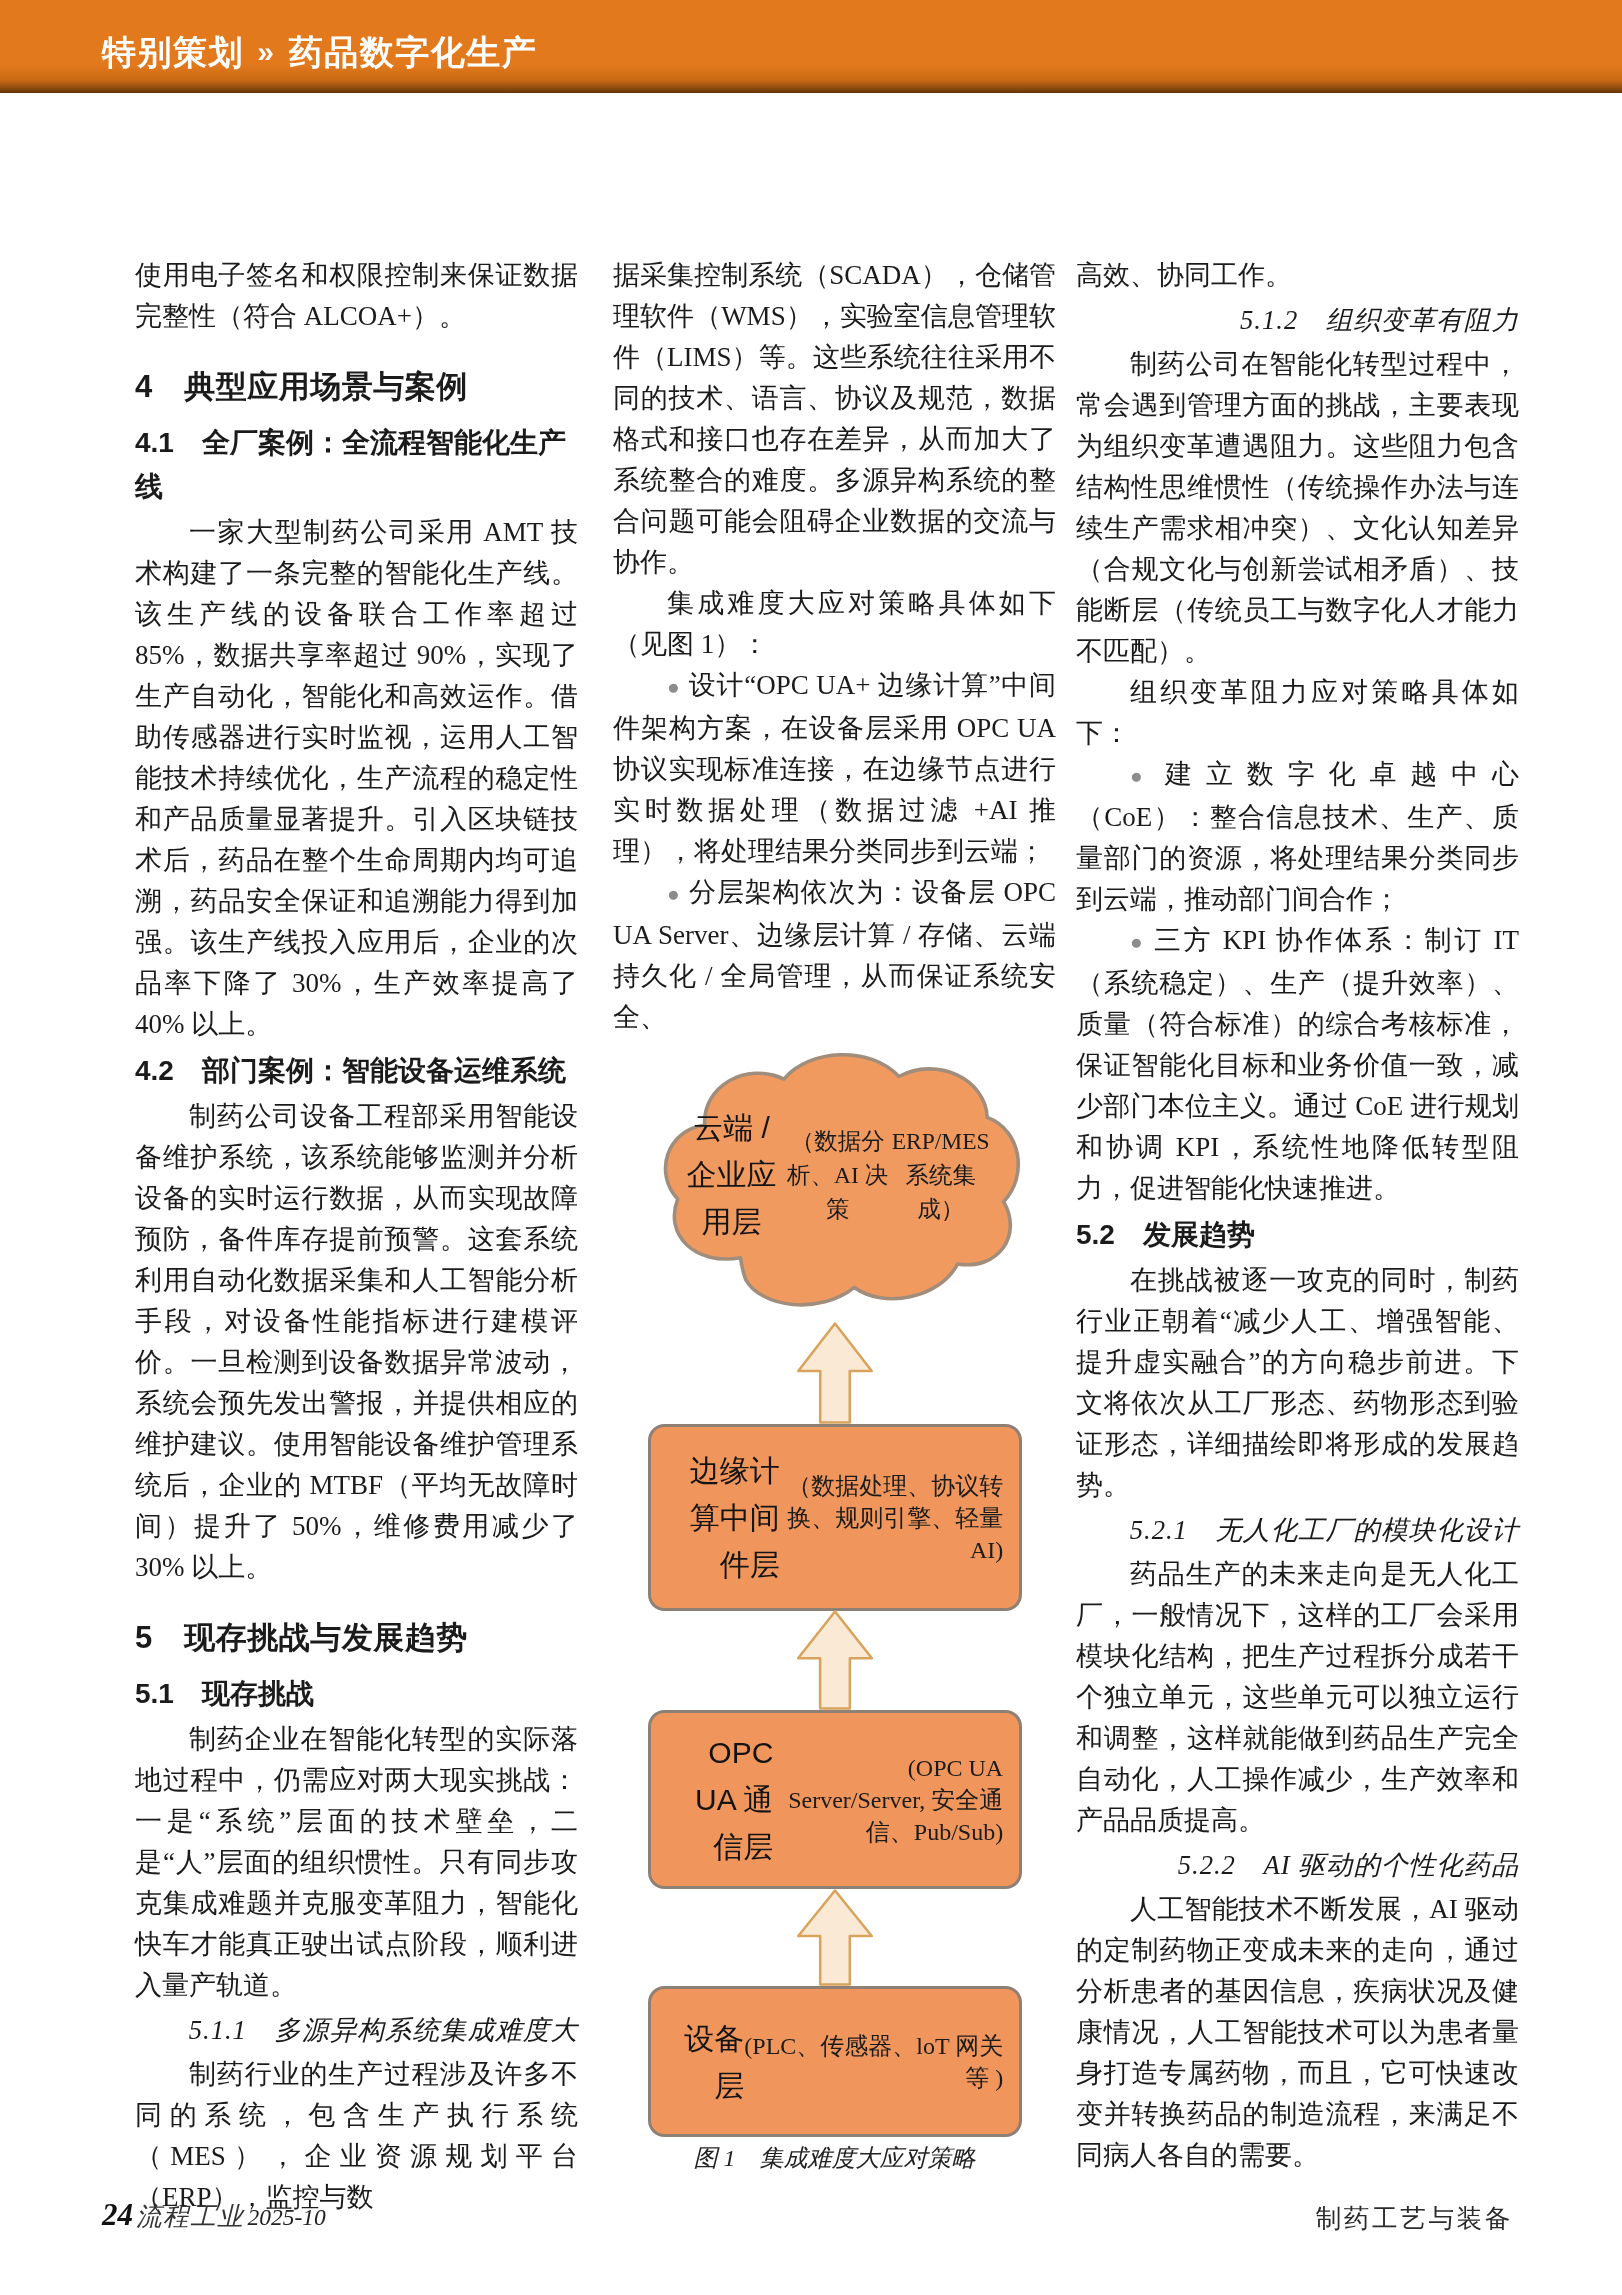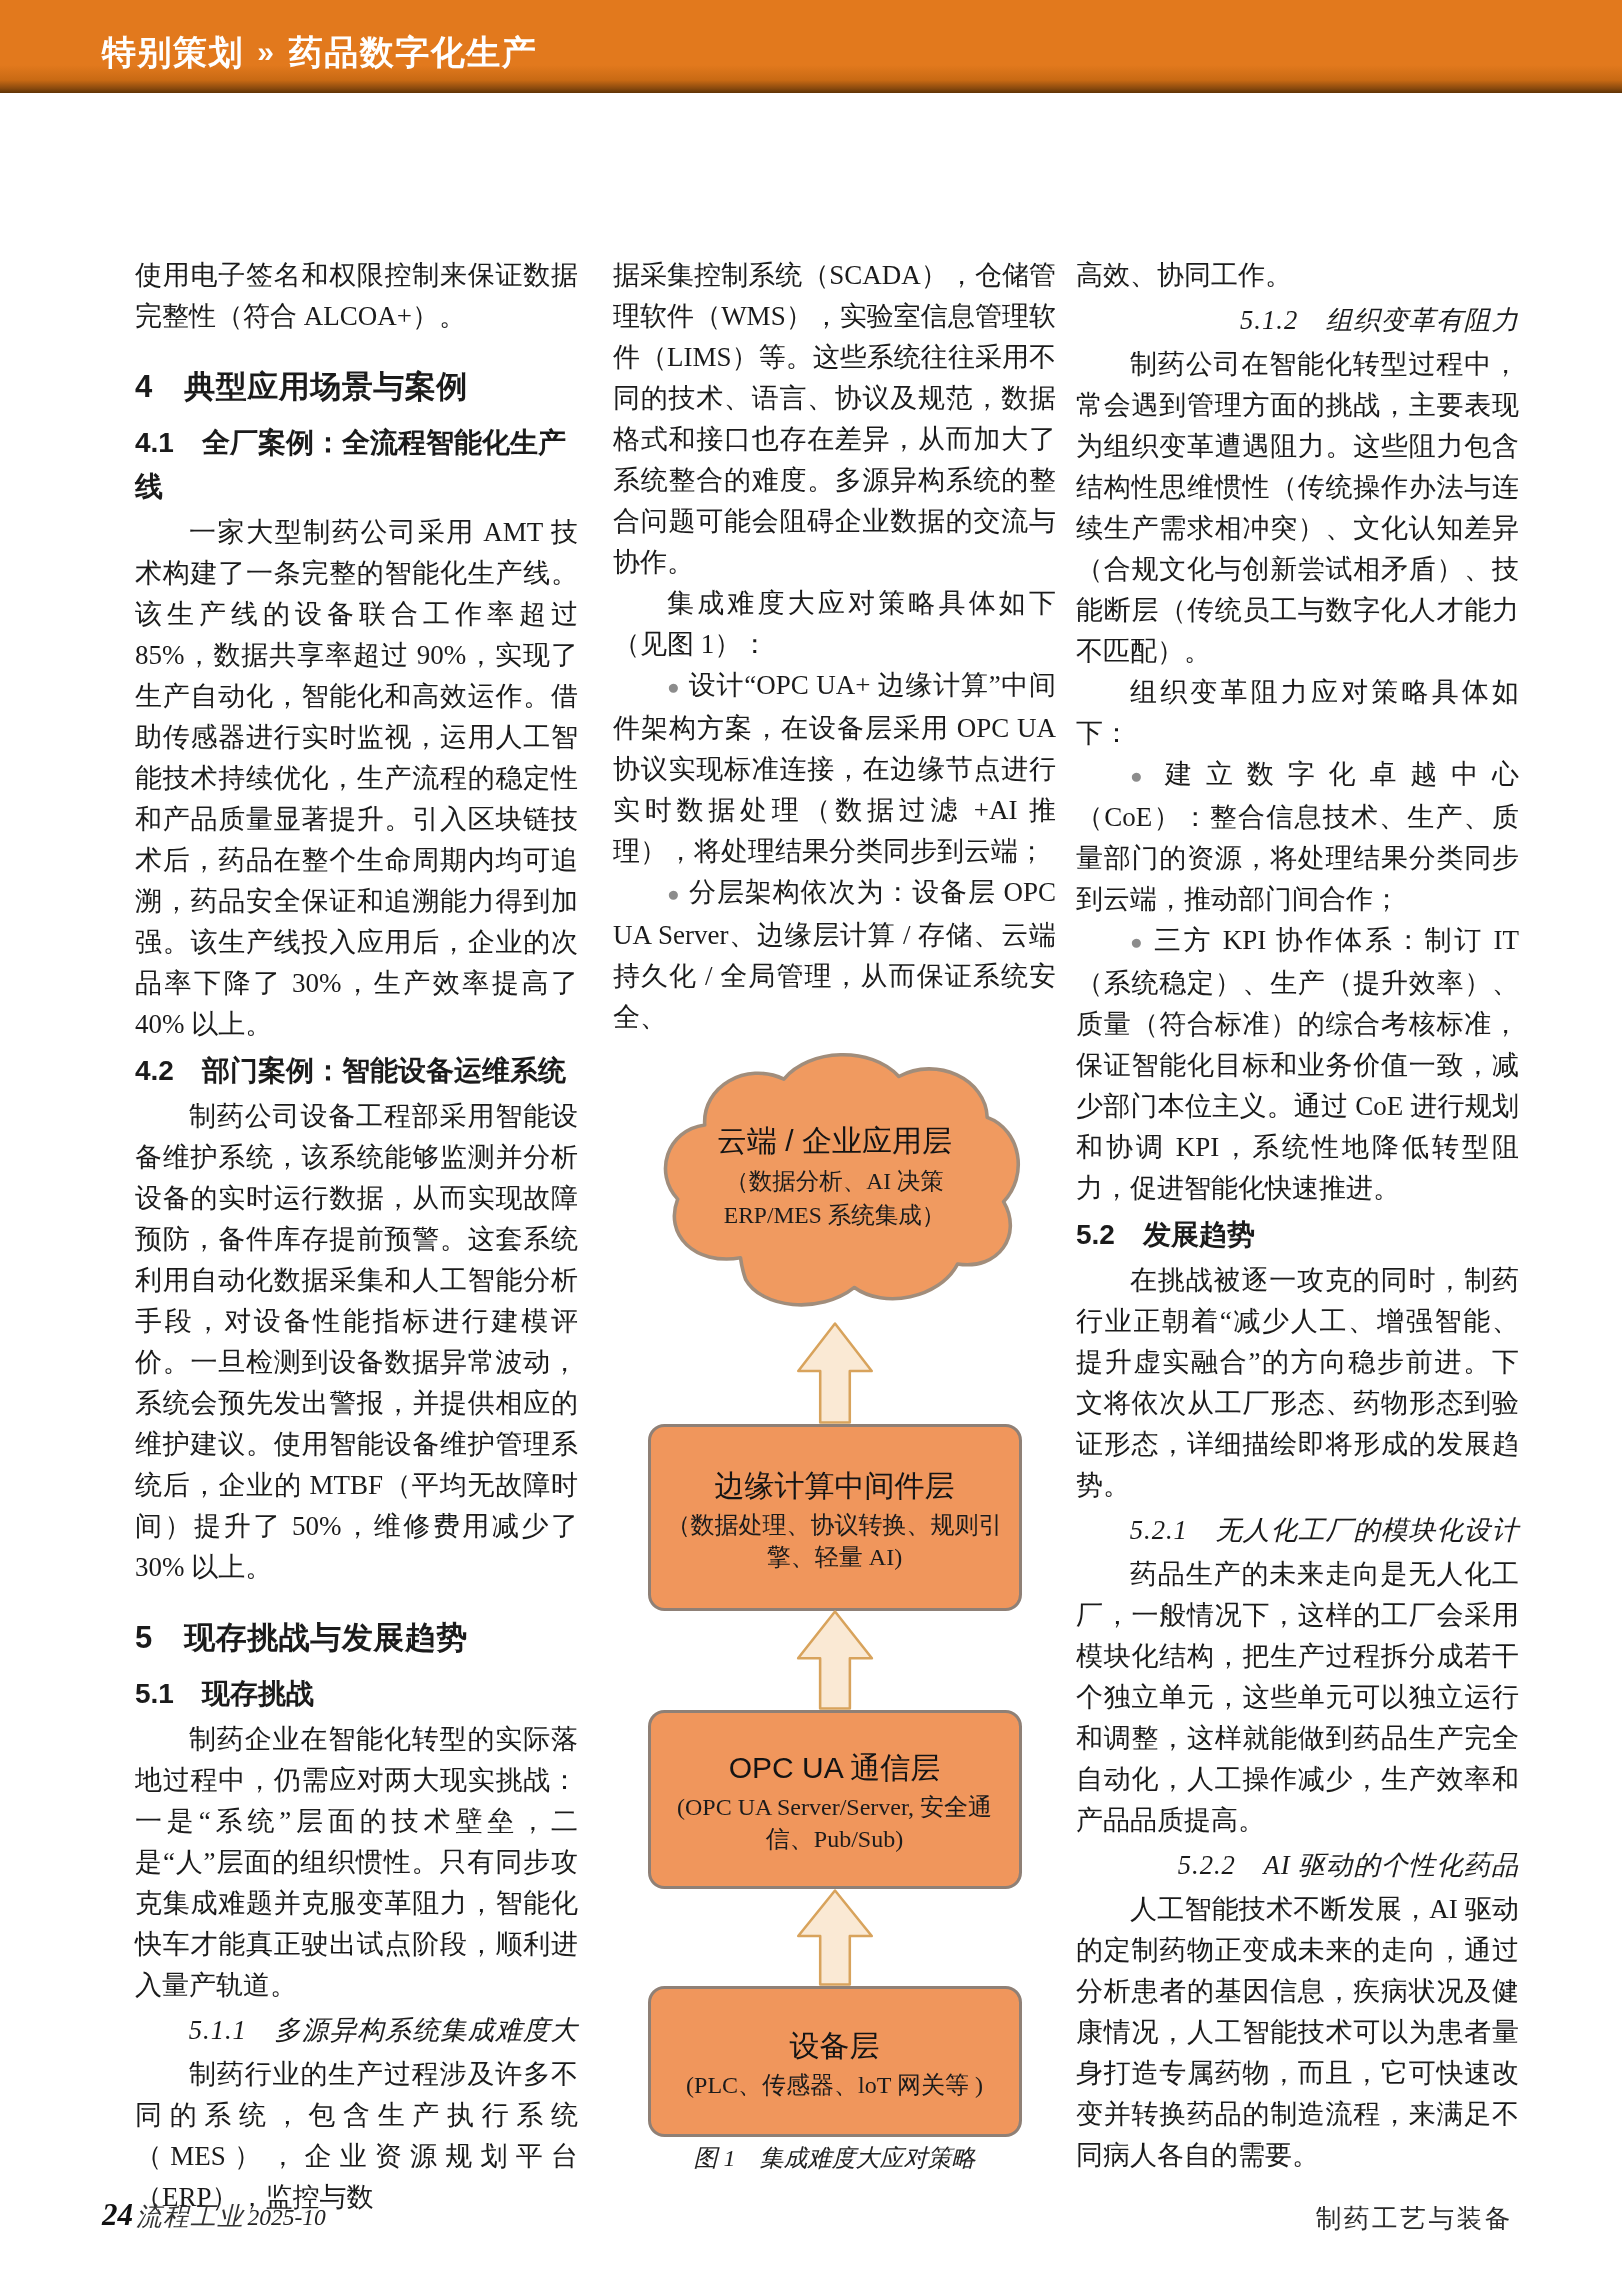--- a/index.html
+++ b/index.html
@@ -42,32 +42,32 @@
     text-align:right; letter-spacing:1px;
   }
   .dot { color:#8c8c8c; margin-right:0.4em; font-size:0.78em; }
   
   .figure { position:relative; height:1145px; margin-top:5.1px; }
   .centered { position:absolute; left:50%; transform:translateX(-50%); }
   .cloud-wrap { top:0; width:378px; height:279px; }
   .cloud-wrap svg { position:absolute; left:0; top:0; }
   .cloud-text {
     position:absolute; left:31px; right:31px; top:0; bottom:15.3px;
-    display:flex; flex-direction:column; justify-content:center; align-items:center;
+    display:flex; flex-direction:row; justify-content:center; align-items:center;
     text-align:center; text-indent:0;
   }
   .cloud-title {
     font-family:"Liberation Sans","DejaVu Sans",sans-serif; font-weight:500;
     font-size:30px; line-height:47px; color:#141414;
   }
   .cloud-sub { font-size:23.5px; line-height:34px; color:#1b1b1b; }
   .layer-box {
     width:374px; background:#f0965c; border:3.6px solid #8f8076; border-radius:16.4px;
-    box-sizing:border-box; display:flex; flex-direction:column; justify-content:center;
-    align-items:center; text-align:center; text-indent:0; padding:7.2px 15.3px;
+    box-sizing:border-box; display:flex; justify-content:center;
+    align-items:center; text-align:right; text-indent:0; padding:7.2px 15.3px;
   }
   .layer-title {
     font-family:"Liberation Sans","DejaVu Sans",sans-serif; font-weight:500;
     font-size:30px; line-height:47px; color:#141414;
   }
   .layer-sub { font-size:24px; line-height:32px; color:#1b1b1b; }
   .arrow-wrap { width:77px; }
   .fig-caption {
     top:1099px; width:443px; text-align:center; text-indent:0;
     font-style:italic; font-size:24px; line-height:32px; color:#222222; white-space:nowrap;

